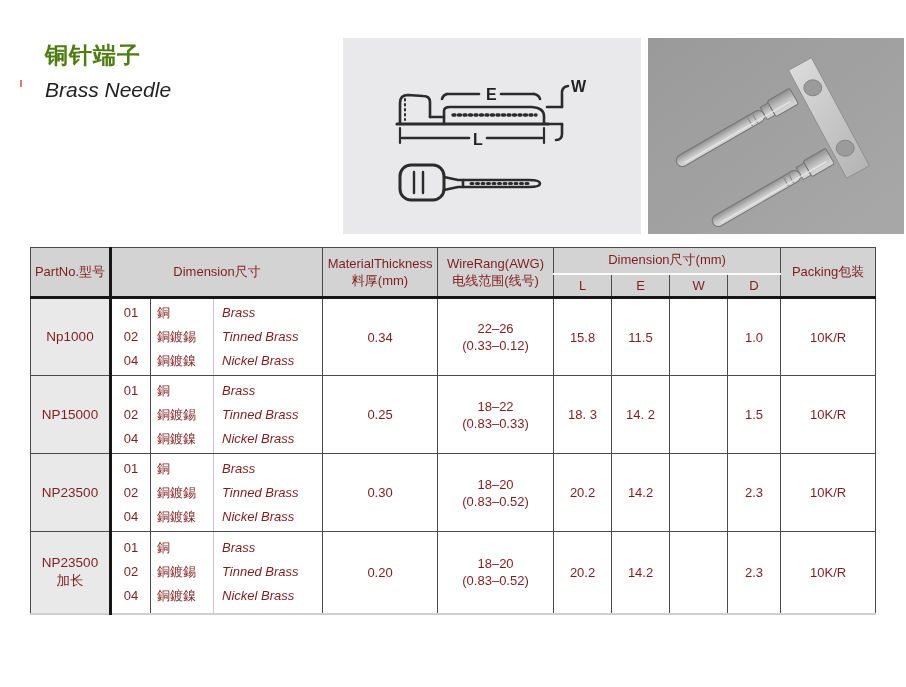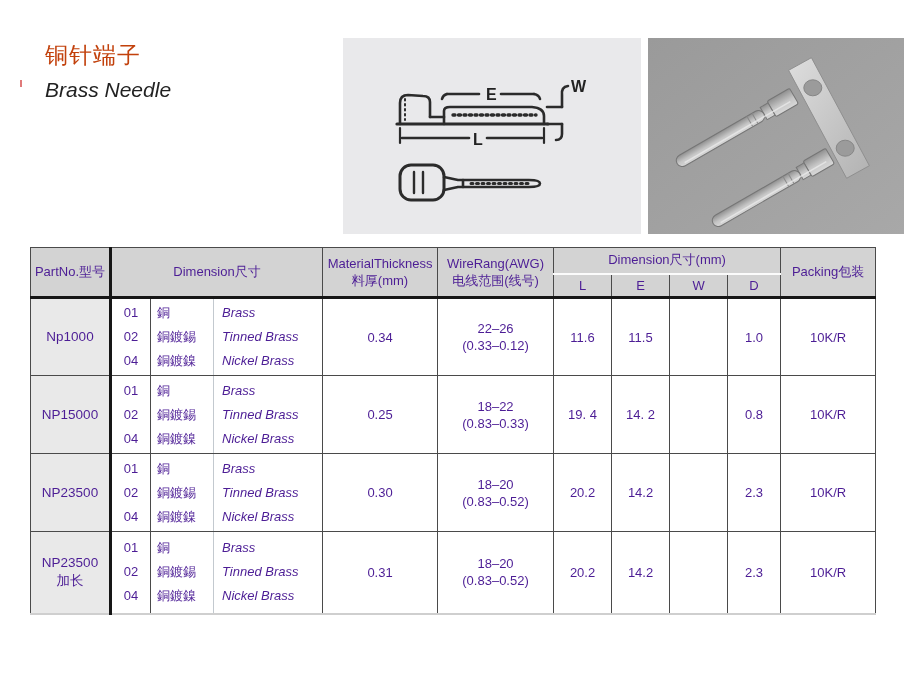--- a/index.html
+++ b/index.html
@@ -2,32 +2,32 @@
 <html><head>
 <meta charset="utf-8">
 <style>
   html,body{margin:0;padding:0;background:#fff;}
   .canvas{
     position:relative;width:906px;height:687px;background:#ffffff;overflow:hidden;
     font-family:"Liberation Sans","DejaVu Sans",sans-serif;color:#333;
   }
   
   .titles{position:absolute;left:45px;top:40px;}
-  .title-cn{font-size:23px;font-weight:400;color:#c2410c;letter-spacing:1px;line-height:30px;}
+  .title-cn{font-size:23px;font-weight:700;color:#4d7c0f;letter-spacing:1px;line-height:30px;}
   .title-en{font-size:21px;font-weight:400;color:#222;line-height:30px;margin-top:5px;font-style:italic;}
   .red-tick{position:absolute;left:20px;top:80px;width:2px;height:7px;background:#e07a7a;}
   
   .drawing-panel{position:absolute;left:343px;top:38px;width:298px;height:196px;background:#e9e9eb;}
   .photo-panel{position:absolute;left:648px;top:38px;width:256px;height:196px;background:#a0a0a0;}
   .drawing-panel svg,.photo-panel svg{display:block;}
   .dim-label{font-family:"Liberation Sans","DejaVu Sans",sans-serif;font-size:16px;font-weight:600;fill:#222;}
   
   .spec-table{
     position:absolute;left:30px;top:247px;width:845px;
-    border-collapse:collapse;table-layout:fixed;font-size:13px;color:#4c1d95;
+    border-collapse:collapse;table-layout:fixed;font-size:13px;color:#7f1d1d;
   }
   .spec-table th,.spec-table td{border:1px solid #4a4a4a;padding:0;vertical-align:middle;text-align:center;overflow:hidden;}
   .spec-table thead th{background:#d3d3d3;font-weight:400;}
   .spec-table thead tr.head1{height:26px;}
   .spec-table thead tr.head2{height:24px;}
   .hdr-bottom{border-bottom:3px solid #161616 !important;}
   .thick-r{border-right:3px solid #161616 !important;}
   .dim-th{border-bottom:2px solid #fbfbfb !important;}
   .two-line div{line-height:17px;text-align:center;}
   tbody tr{height:78px;}
@@ -191,21 +191,21 @@
         <td class="maten-cell stack">
           <div>Brass</div>
           <div>Tinned Brass</div>
           <div>Nickel Brass</div>
         </td>
         <td>0.34</td>
         <td class="wire-cell">
           <div>22–26</div>
           <div>(0.33–0.12)</div>
         </td>
-        <td>11.6</td>
+        <td>15.8</td>
         <td>11.5</td>
         <td></td>
         <td>1.0</td>
         <td>10K/R</td>
       </tr>
 
       <tr>
         <td class="partno-cell thick-r">
           <div>NP15000</div>
           <div></div>
@@ -223,24 +223,24 @@
         <td class="maten-cell stack">
           <div>Brass</div>
           <div>Tinned Brass</div>
           <div>Nickel Brass</div>
         </td>
         <td>0.25</td>
         <td class="wire-cell">
           <div>18–22</div>
           <div>(0.83–0.33)</div>
         </td>
-        <td>19. 4</td>
+        <td>18. 3</td>
         <td>14. 2</td>
         <td></td>
-        <td>0.8</td>
+        <td>1.5</td>
         <td>10K/R</td>
       </tr>
 
       <tr>
         <td class="partno-cell thick-r">
           <div>NP23500</div>
           <div></div>
         </td>
         <td class="matcode-cell stack">
           <div>01</div>
@@ -282,21 +282,21 @@
         <td class="matcn-cell stack">
           <div>銅</div>
           <div>銅鍍錫</div>
           <div>銅鍍鎳</div>
         </td>
         <td class="maten-cell stack">
           <div>Brass</div>
           <div>Tinned Brass</div>
           <div>Nickel Brass</div>
         </td>
-        <td>0.31</td>
+        <td>0.20</td>
         <td class="wire-cell">
           <div>18–20</div>
           <div>(0.83–0.52)</div>
         </td>
         <td>20.2</td>
         <td>14.2</td>
         <td></td>
         <td>2.3</td>
         <td>10K/R</td>
       </tr>

